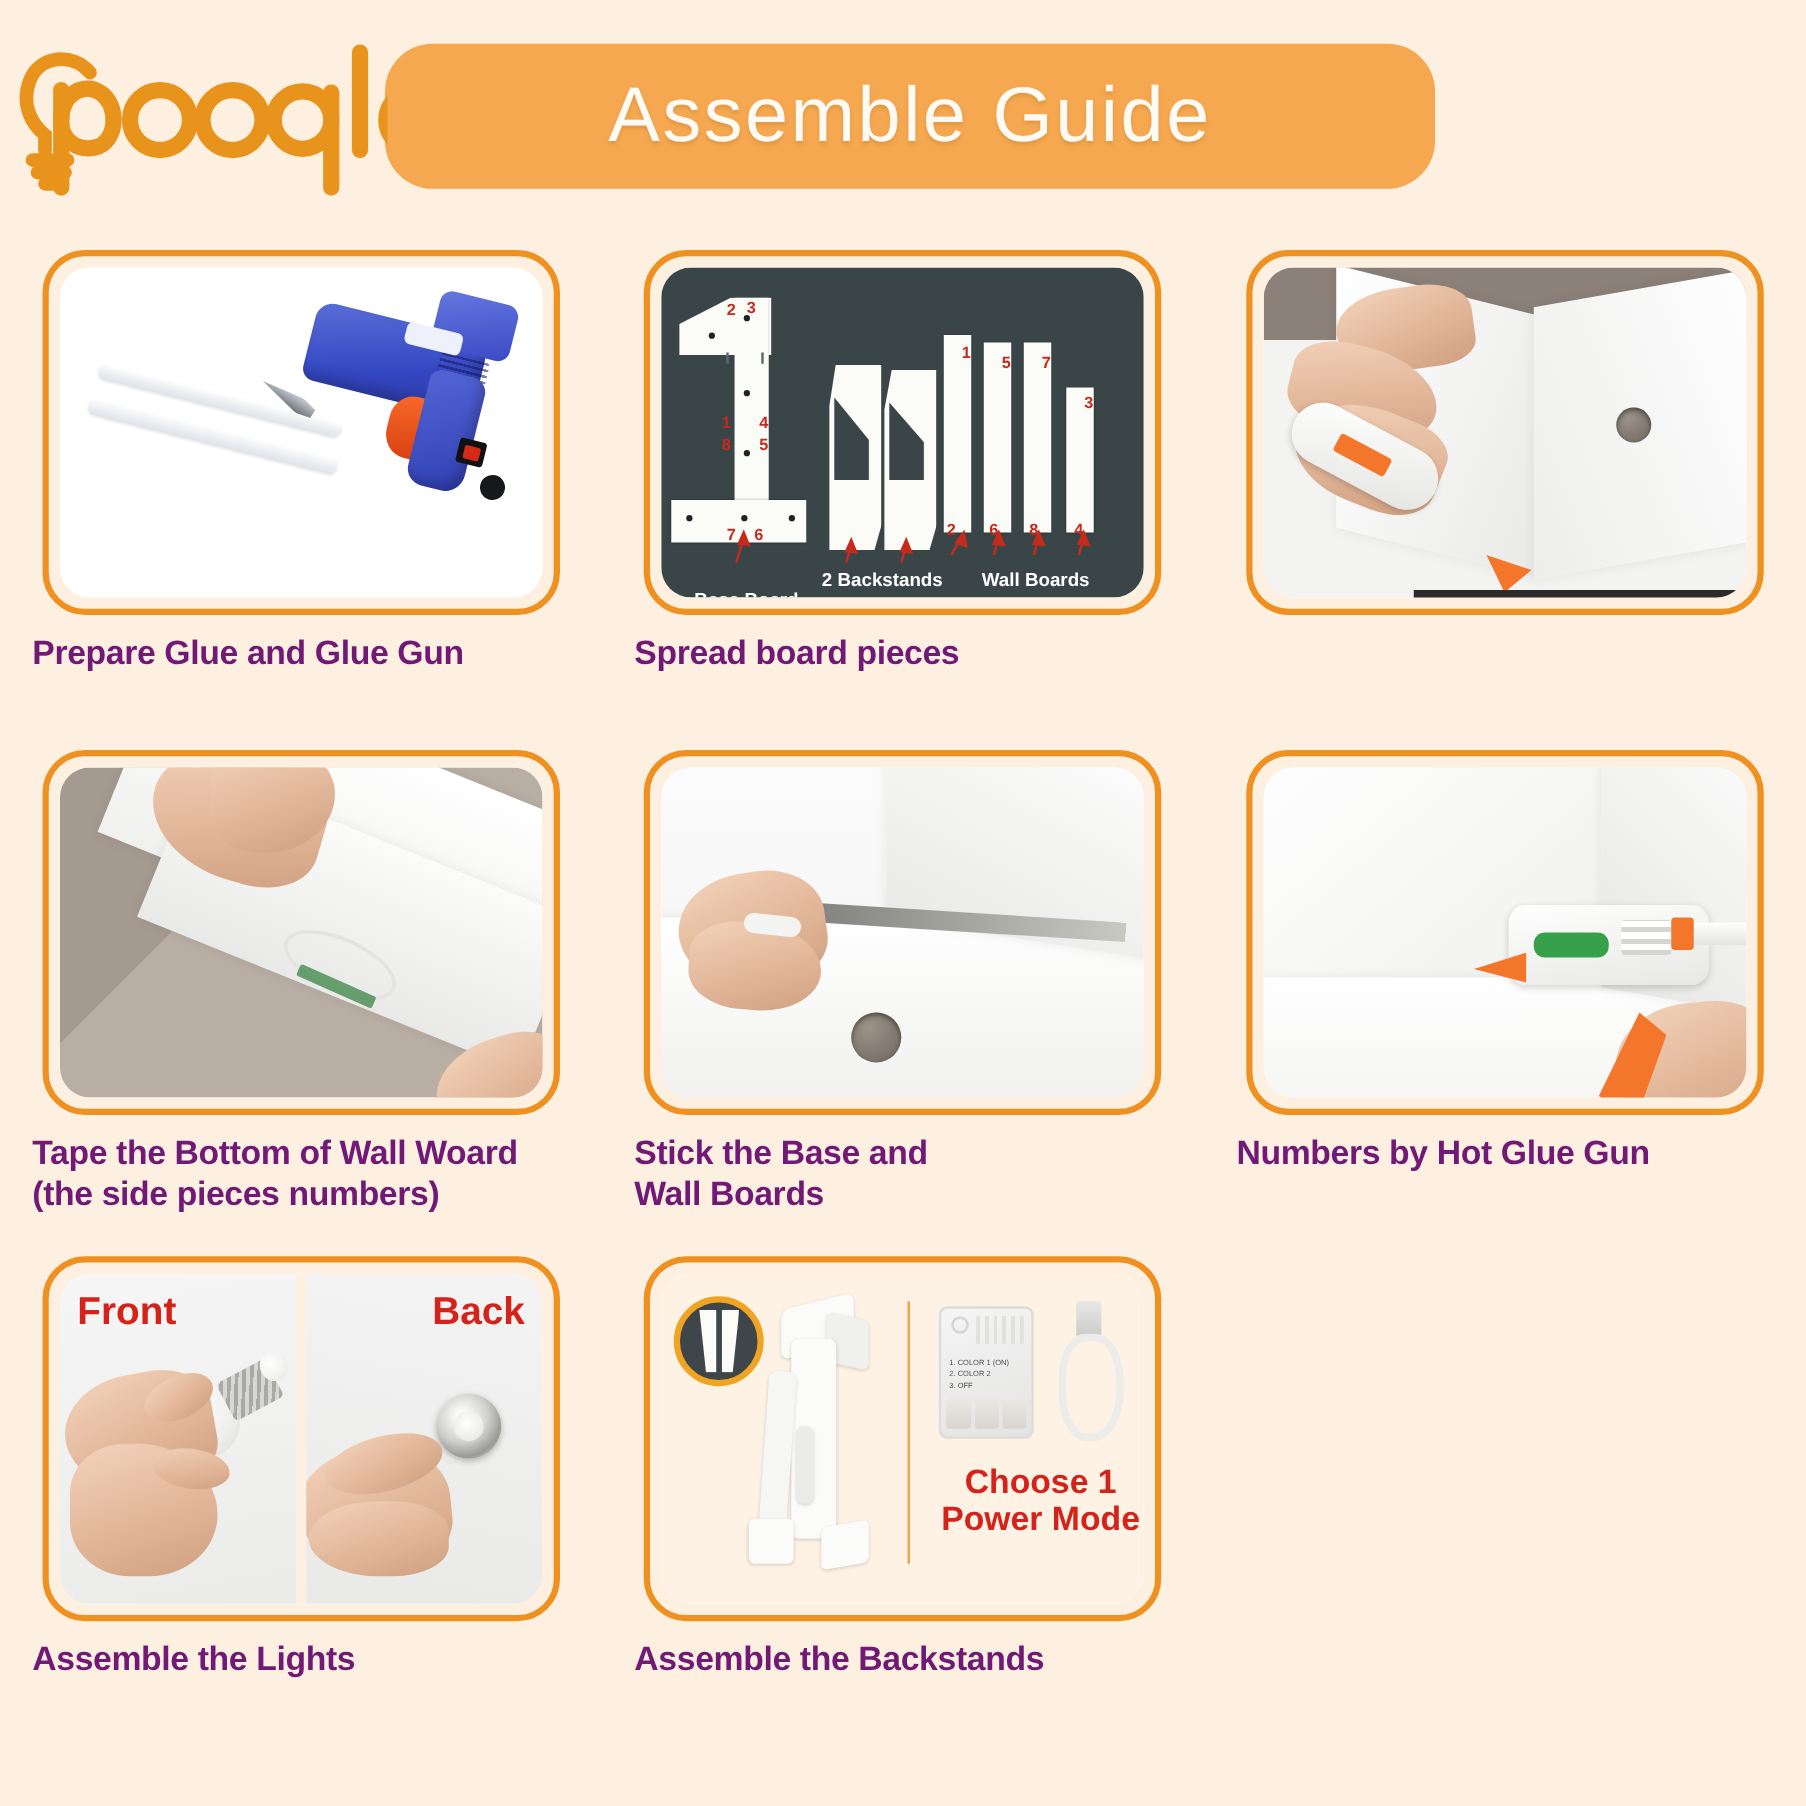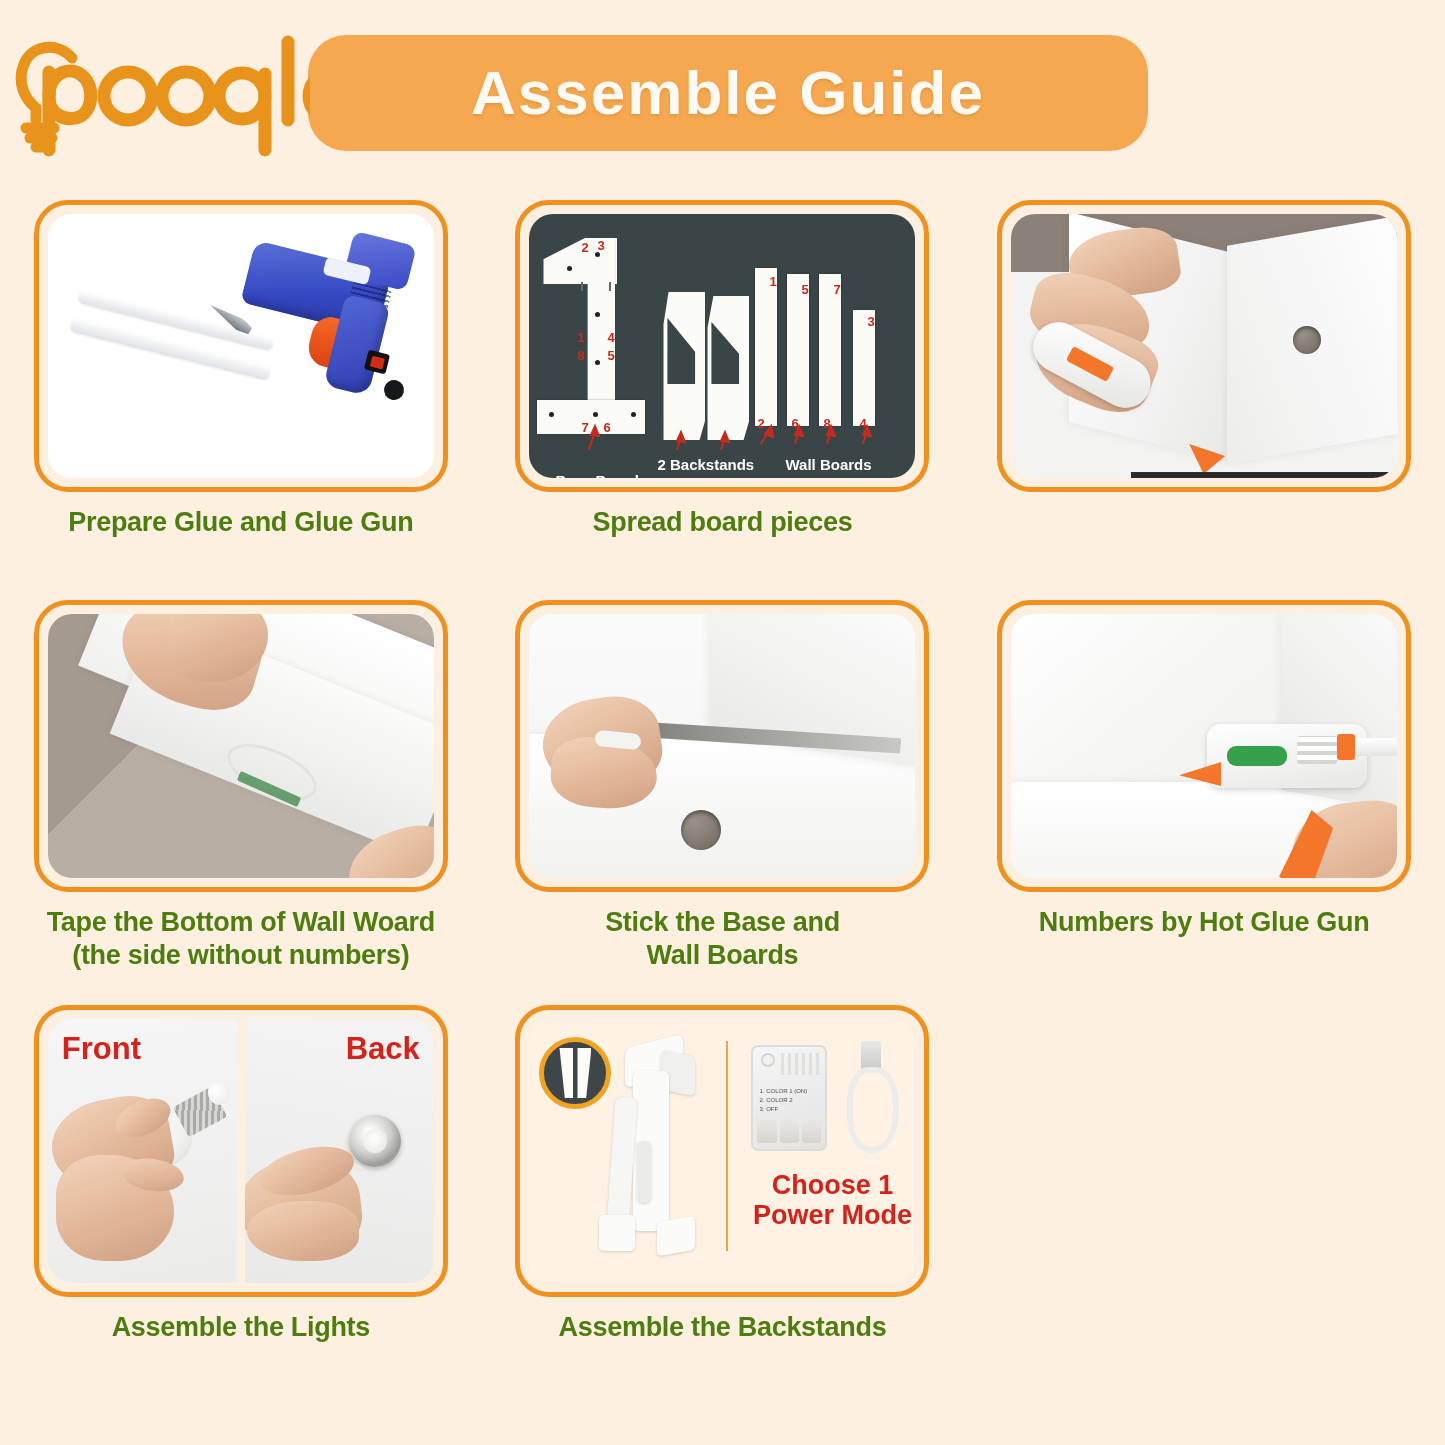--- a/index.html
+++ b/index.html
@@ -38,21 +38,21 @@
     background: #f5a850;
     border-radius: 38px;
     display: flex;
     align-items: center;
     justify-content: center;
     margin-left: -2px;
   }
   .title-banner .title-text {
     color: #fffaf4;
     font-size: 62px;
-    font-weight: bold;
+    font-weight: normal;
     letter-spacing: 2px;
     font-family: "Liberation Sans", sans-serif;
     text-shadow: 0 2px 3px rgba(190,120,40,.35);
   }
 
   
   .grid {
     position: absolute;
     left: 0; top: 200px;
     width: 1445px;
@@ -79,22 +79,21 @@
   }
   .frame .inner {
     width: 100%; height: 100%;
     border-radius: 24px;
     overflow: hidden;
     position: relative;
     background: #ffffff;
   }
   .caption {
     margin-top: 14px;
-    text-align: center;
-    color: #4d7c0f;
+    color: #701a75;
     font-size: 27px;
     font-weight: bold;
     line-height: 1.22;
     font-family: "Liberation Sans", sans-serif;
     width: 430px;
     letter-spacing: -0.3px;
   }
   .caption .l2 { display: block; }
 
   
@@ -482,21 +481,21 @@
             <div style="position:absolute;left:188px;top:170px;width:66px;height:10px;background:#2f7d3a;
                  opacity:.7;transform:rotate(24deg);border-radius:2px"></div>
             <div class="hand" style="left:72px;top:-10px;width:140px;height:100px;border-radius:50% 40% 40% 60%;transform:rotate(16deg)"></div>
             <div class="hand" style="left:120px;top:-18px;width:100px;height:86px;border-radius:40% 50% 60% 40%;"></div>
             <div class="hand" style="left:300px;top:216px;width:110px;height:76px;border-radius:50% 40% 40% 50%;transform:rotate(-18deg)"></div>
           </div>
         </div>
       </div>
       <div class="caption">
         <span>Tape the Bottom of Wall Woard</span>
-        <span class="l2">(the side without numbers)</span>
+        <span class="l2">(the side pieces numbers)</span>
       </div>
     </div>
 
 
     <div class="cell">
       <div class="frame">
         <div class="inner">
           <div class="scene">
             <div class="photo-white" style="background:linear-gradient(180deg,#fbfbfb,#f2f2f1)"></div>
             <div class="panel-white" style="left:-10px;top:120px;width:420px;height:170px;

